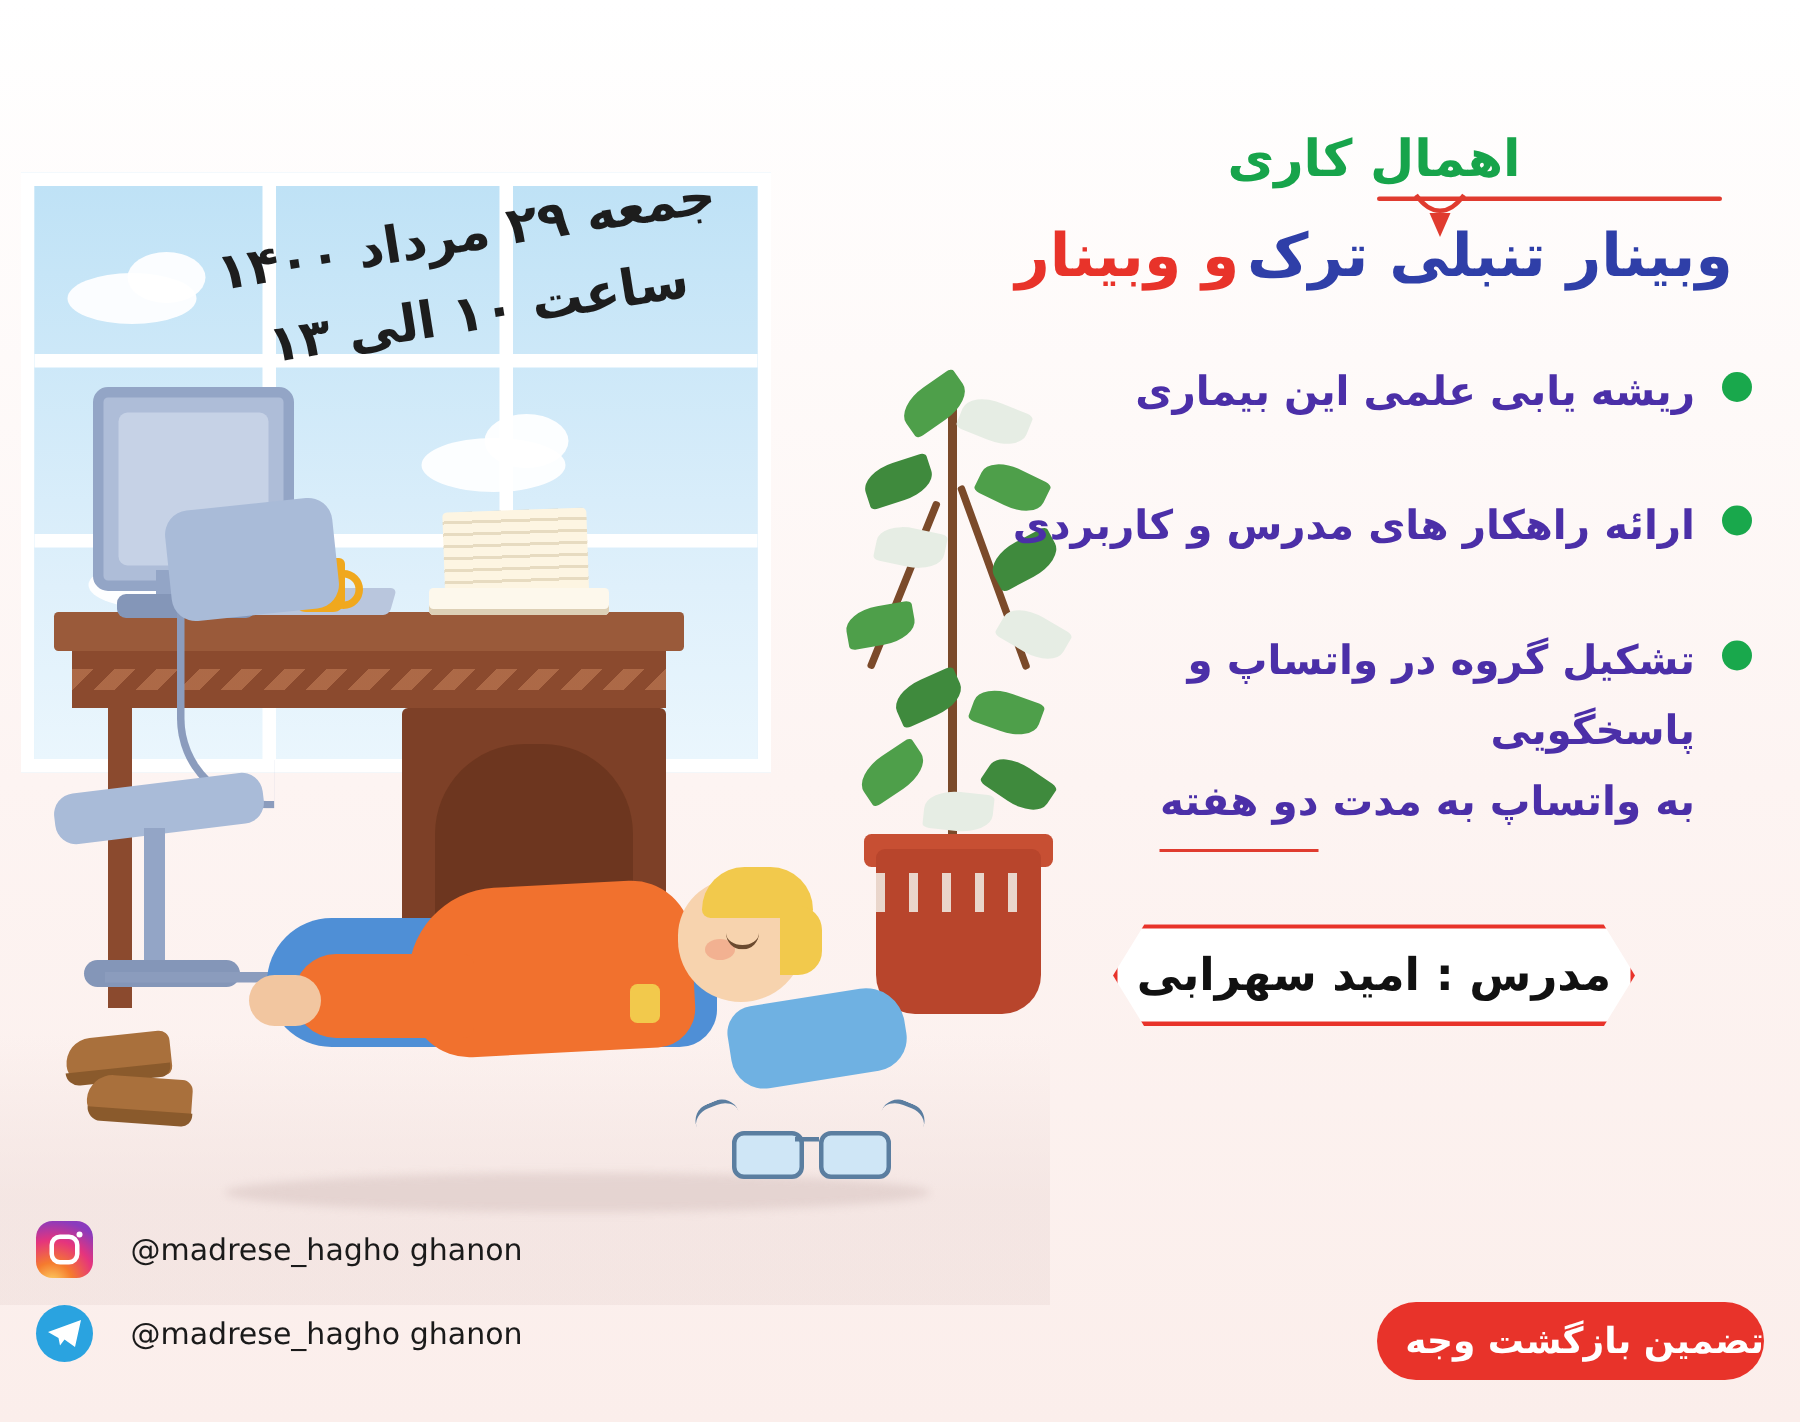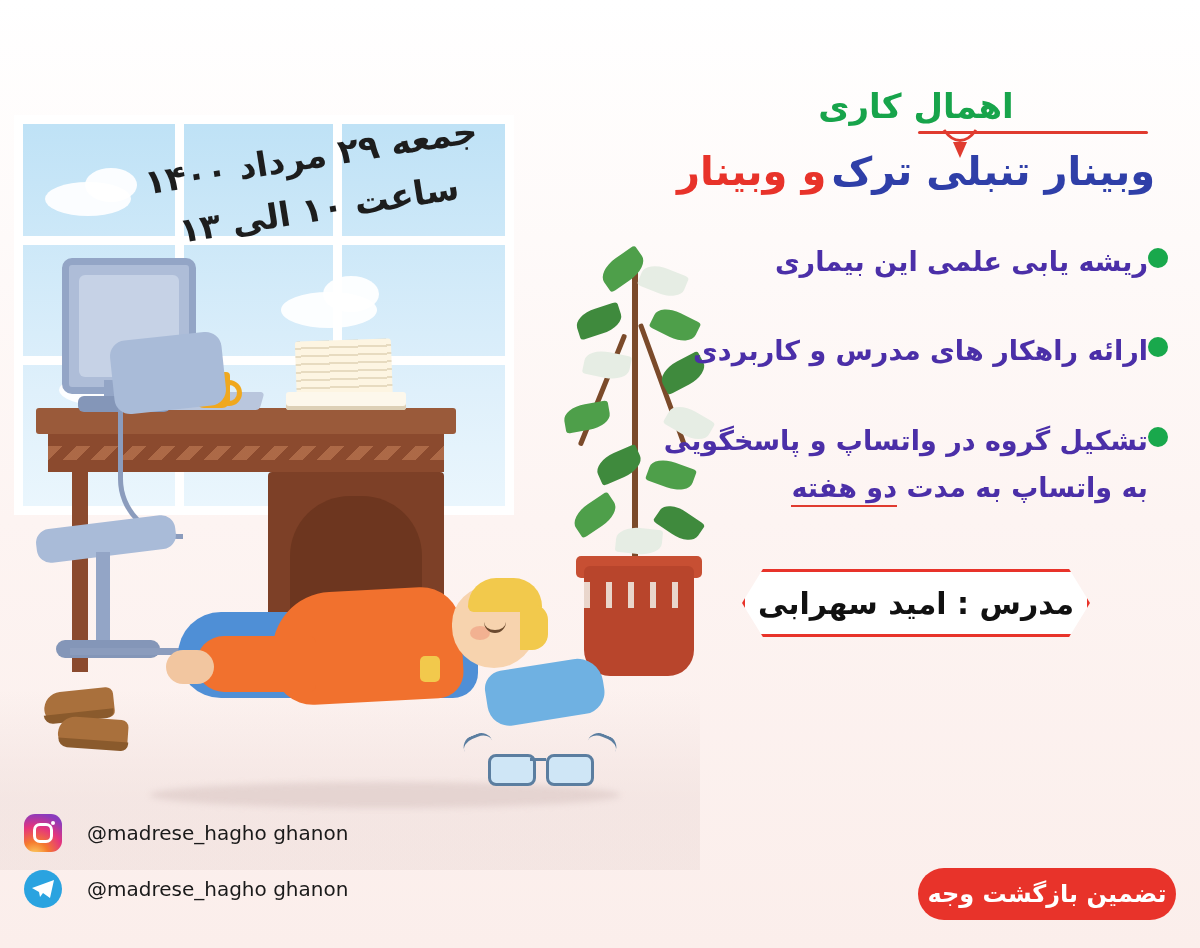--- a/index.html
+++ b/index.html
@@ -542,39 +542,40 @@
     height: 34px;
   }
   .bullets {
     margin-top: 44px;
     padding: 0 8px 0 0;
   }
   .bullet {
     display: flex;
     align-items: flex-start;
     justify-content: flex-start;
+    gap: 18px;
     margin-bottom: 42px;
   }
   .dot {
     flex: 0 0 auto;
     width: 20px;
     height: 20px;
     background: #19a84c;
     border-radius: 50%;
     margin-top: 10px;
   }
   .bullet-text {
     color: #4b2fa8;
     font-size: 27px;
     line-height: 1.75;
     font-weight: 600;
   }
   .bullet-text .u {
     border-bottom: 2px solid #e03b2f;
-    padding-bottom: 2px;
+    padding-bottom: 16px;
   }
   .presenter {
     margin: 58px auto 0;
     width: 348px;
     height: 68px;
     position: relative;
   }
   .hexbox {
     position: absolute;
     inset: 0;
@@ -645,21 +646,21 @@
   .guarantee {
     position: absolute;
     right: 24px;
     bottom: 28px;
     width: 258px;
     height: 52px;
     background: #e8332a;
     border-radius: 26px;
     display: flex;
     align-items: center;
-    justify-content: center;
+    justify-content: flex-start;
     direction: rtl;
   }
   .guarantee span {
     color: #ffffff;
     font-size: 24px;
     font-weight: 700;
   }
 </style>
 </head>
 <body>

